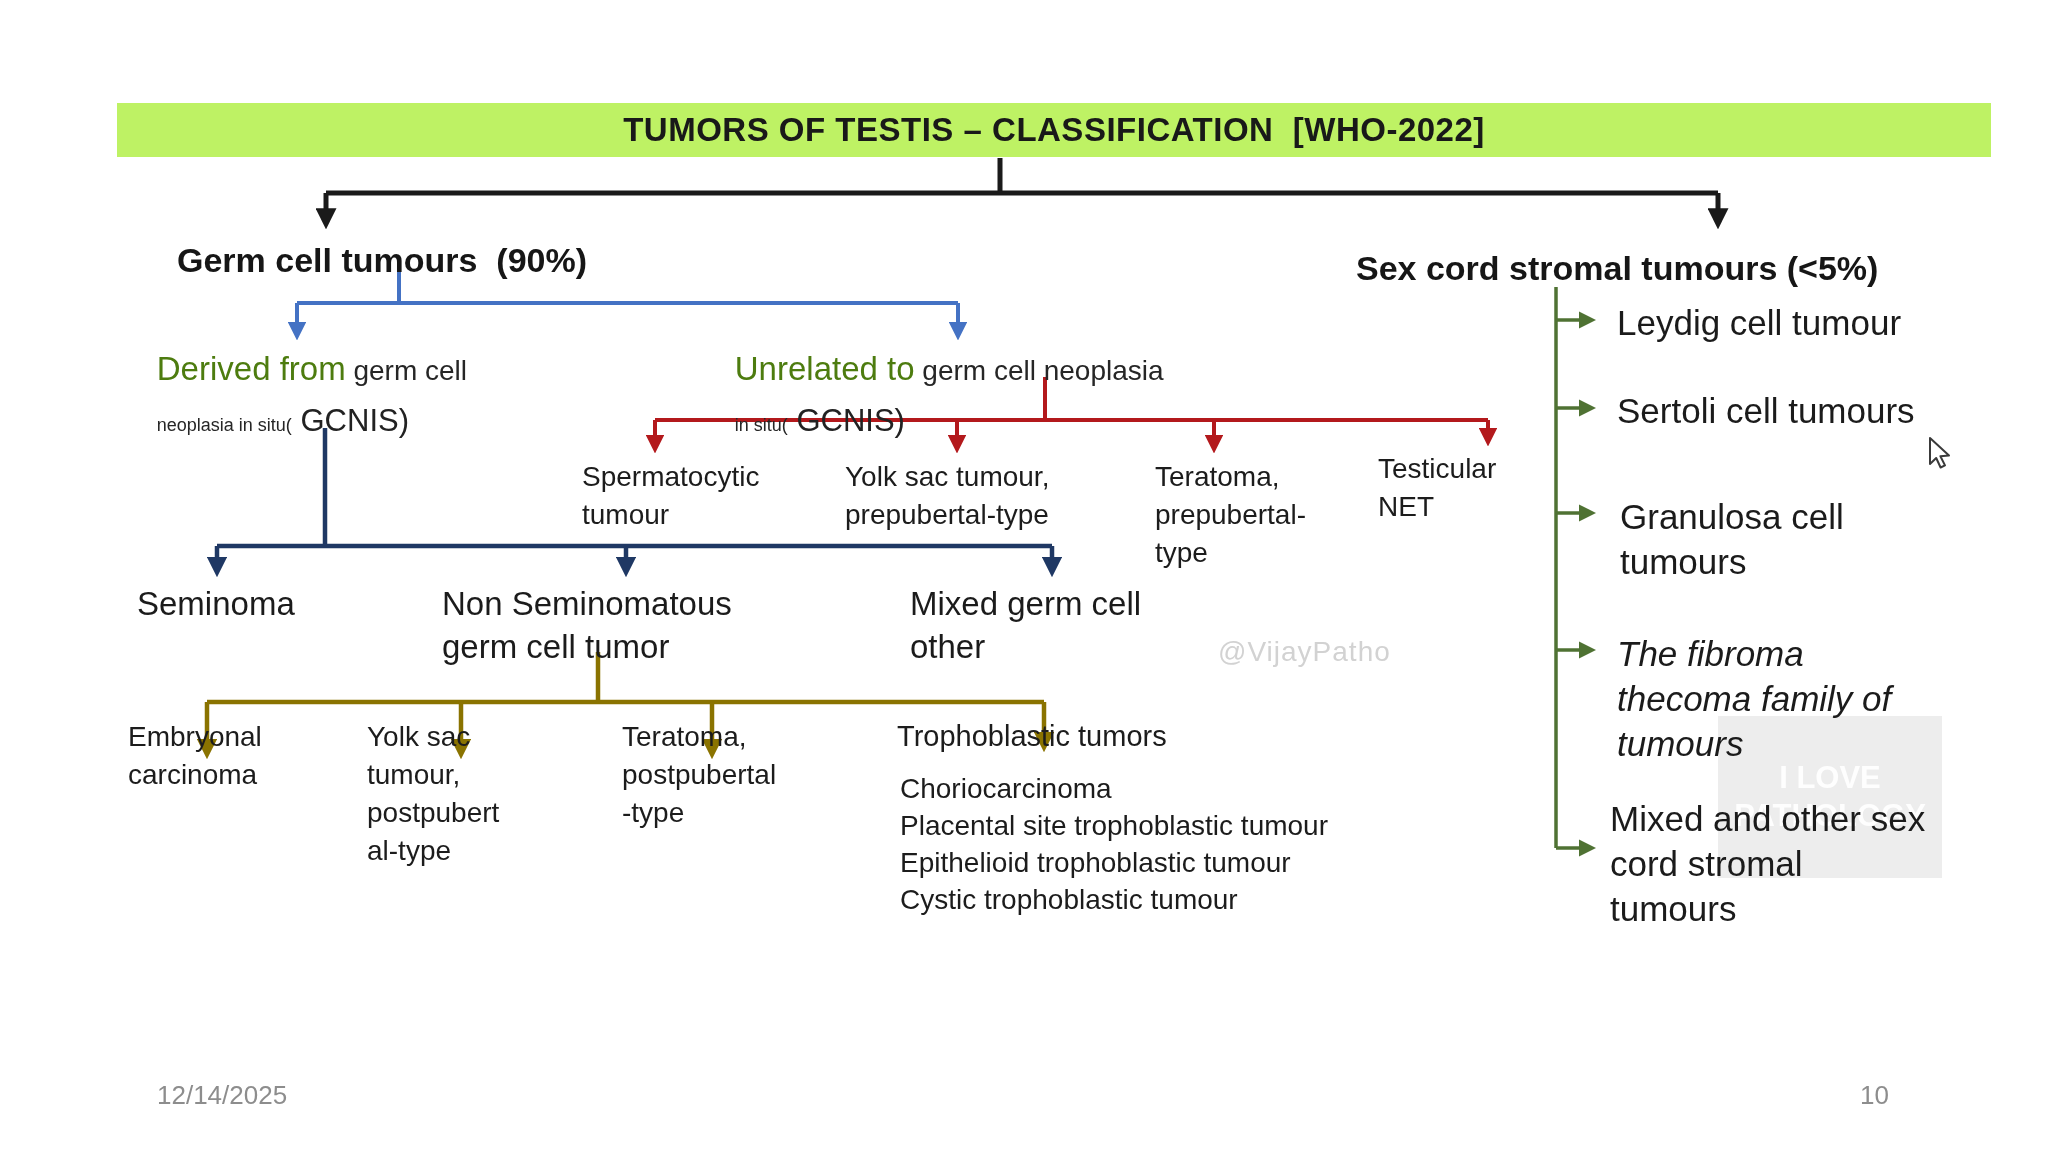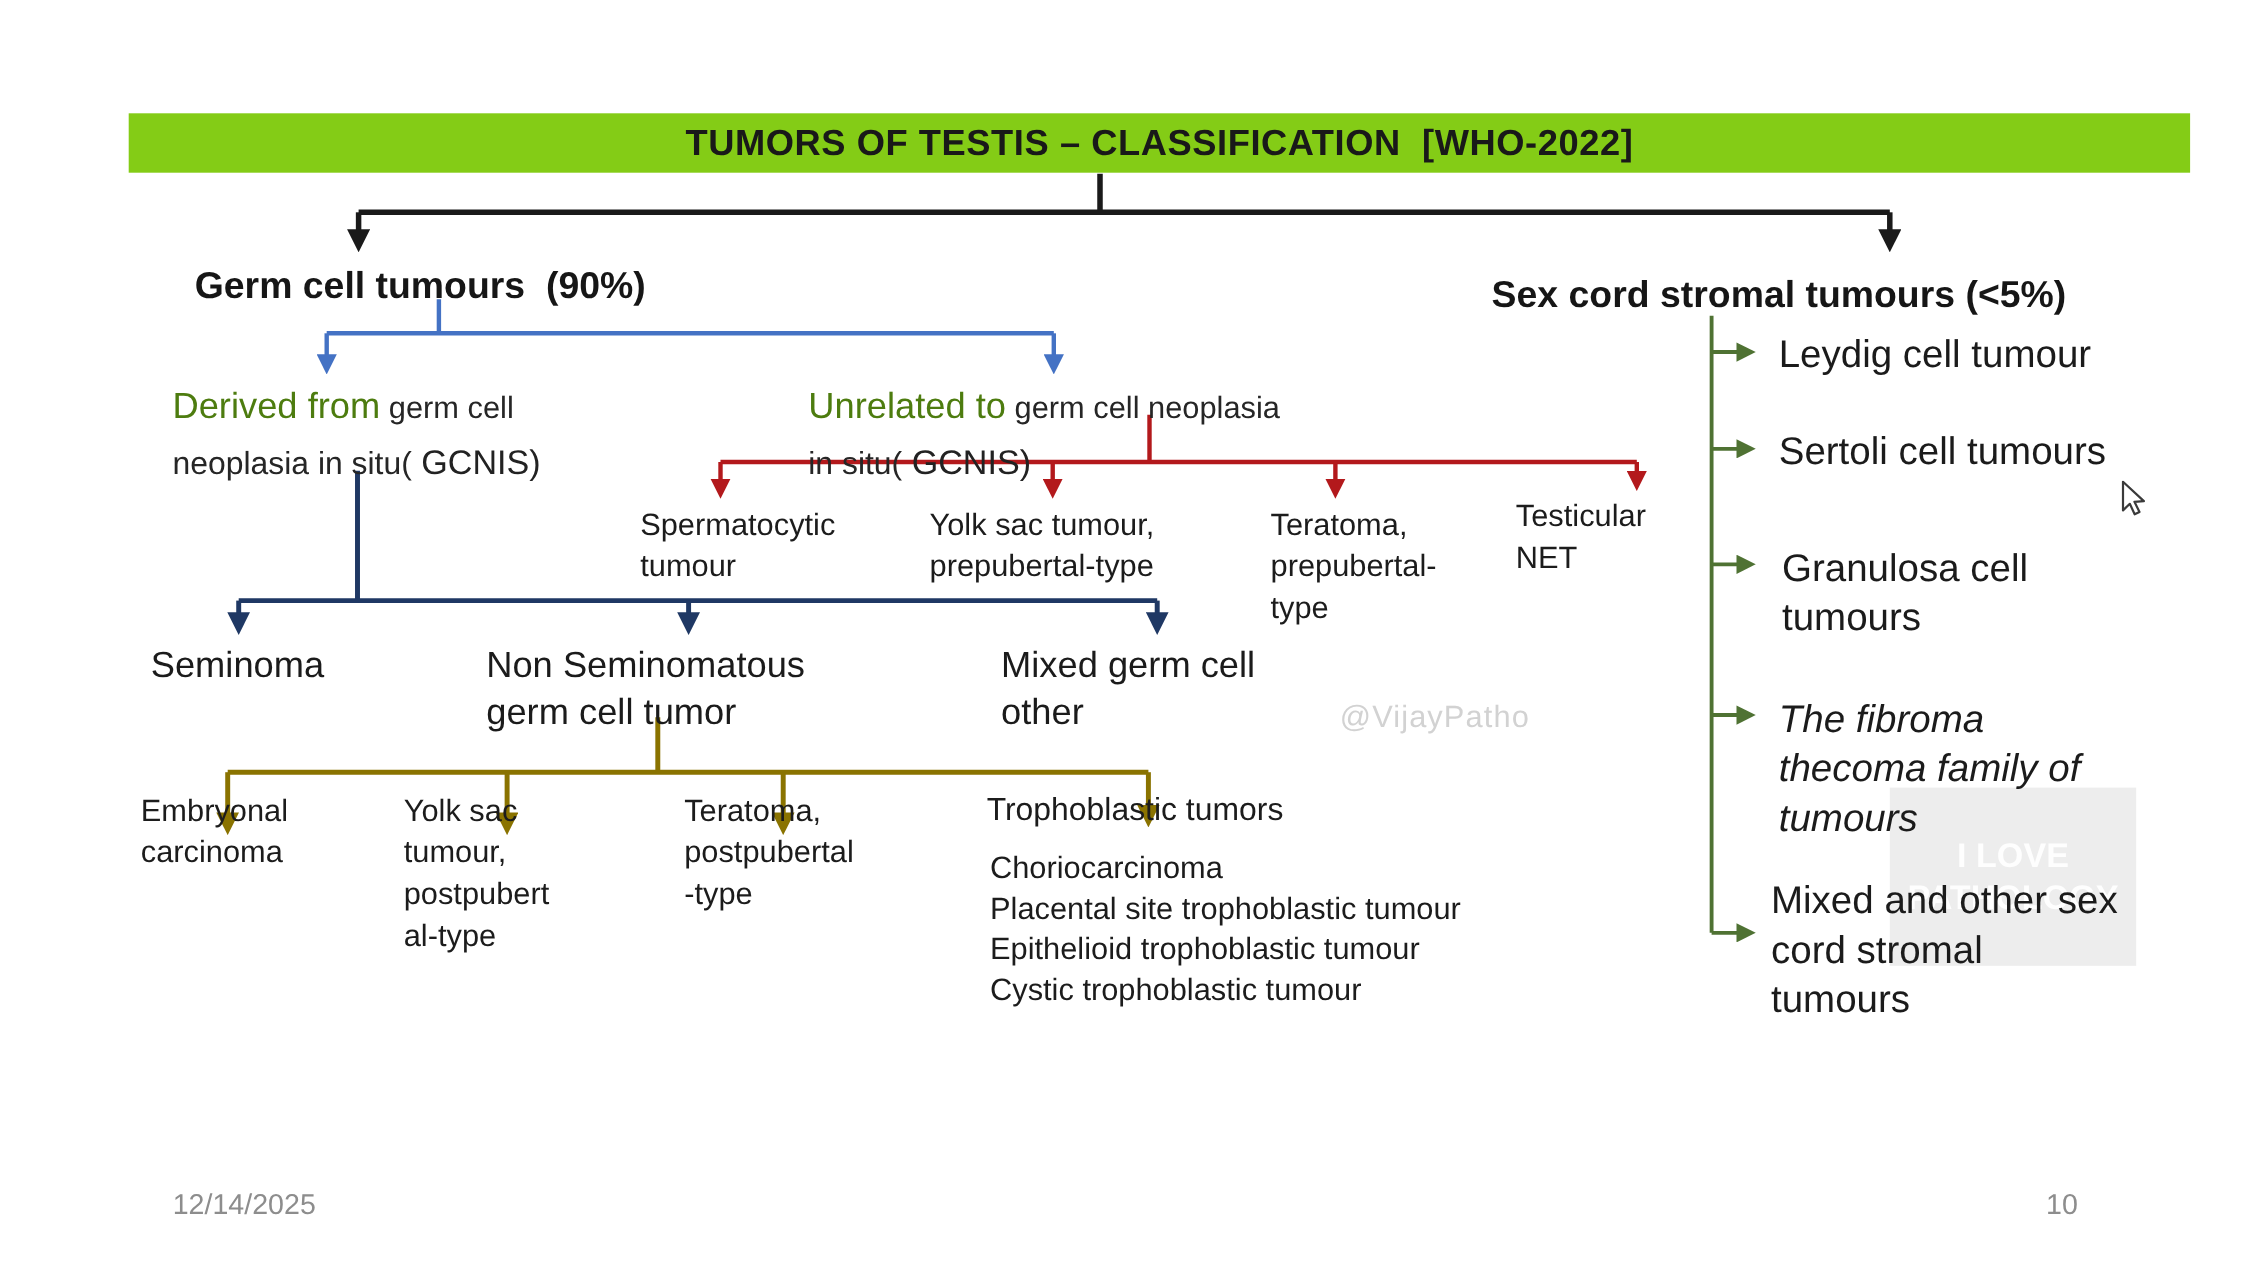--- a/index.html
+++ b/index.html
@@ -2,31 +2,31 @@
 <html><head>
 <meta charset="utf-8">
 <style>
   html,body{margin:0;padding:0;background:#ffffff;}
   .slide{
     position:relative;width:2048px;height:1152px;overflow:hidden;background:#ffffff;
     font-family:"Liberation Sans",sans-serif;color:#1f1f1f;
   }
   .titlebar{
     position:absolute;left:117px;top:103px;width:1874px;height:54px;
-    background:#84cc16;display:flex;align-items:center;justify-content:center;
+    background:#bef264;display:flex;align-items:center;justify-content:center;
   }
   .titlebar .t{
     font-size:33px;font-weight:700;color:#191919;letter-spacing:.5px;white-space:pre;
   }
   .node{position:absolute;white-space:pre-line;line-height:1.32;}
   .heading{font-size:34px;font-weight:700;color:#161616;white-space:pre;}
   .mixedline{position:absolute;white-space:pre;}
   .big{font-size:33px;color:#4d7c0f;}
   .small{font-size:28px;color:#262626;}
-  .small2{font-size:29px;color:#262626;}
+  .small2{font-size:18px;color:#262626;}
   .big2{font-size:31px;color:#222;}
   .lvl3{font-size:28px;line-height:38px;color:#1c1c1c;}
   .lvl2n{font-size:33px;line-height:43px;color:#1b1b1b;}
   .listtxt{font-size:28px;line-height:37px;color:#1c1c1c;}
   .sexcord{font-size:35px;line-height:45px;color:#1b1b1b;}
   .footer{position:absolute;font-size:26px;color:#8d8d8d;}
   .handle-wm{position:absolute;left:1218px;top:636px;font-size:28px;color:#d2d2d2;letter-spacing:1px;}
   .logo-wm{
     position:absolute;left:1718px;top:716px;width:224px;height:162px;background:#ededed;
     display:flex;flex-direction:column;align-items:center;justify-content:center;

